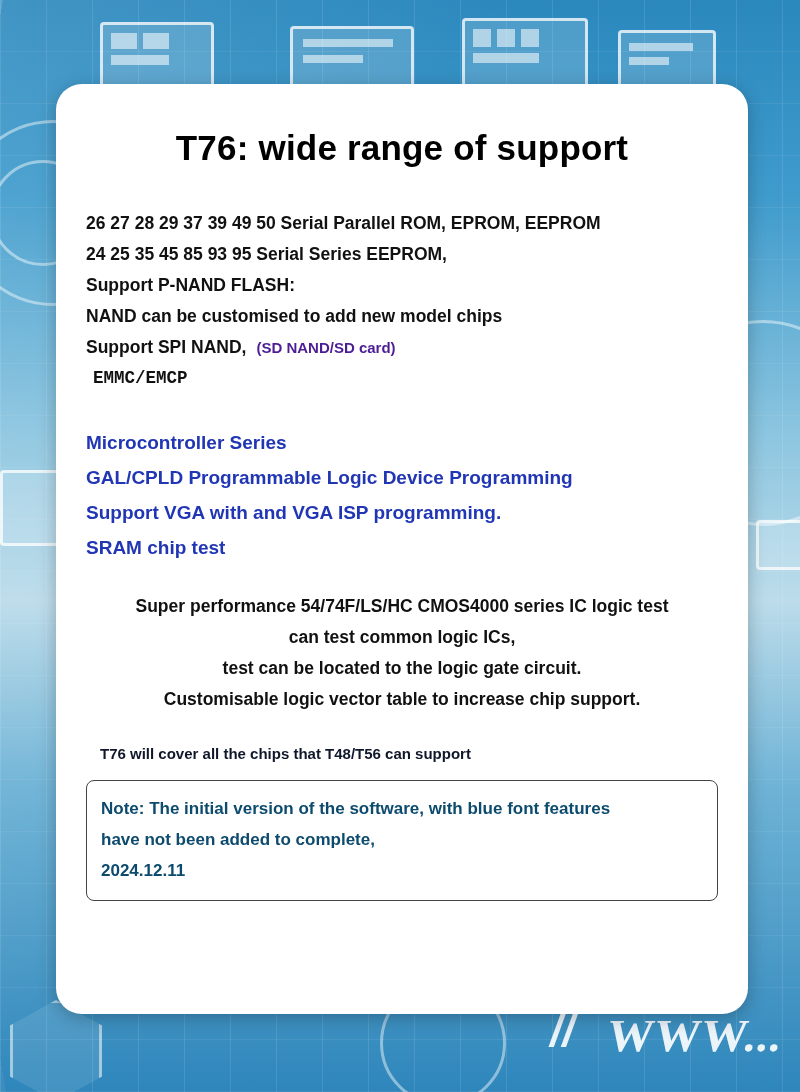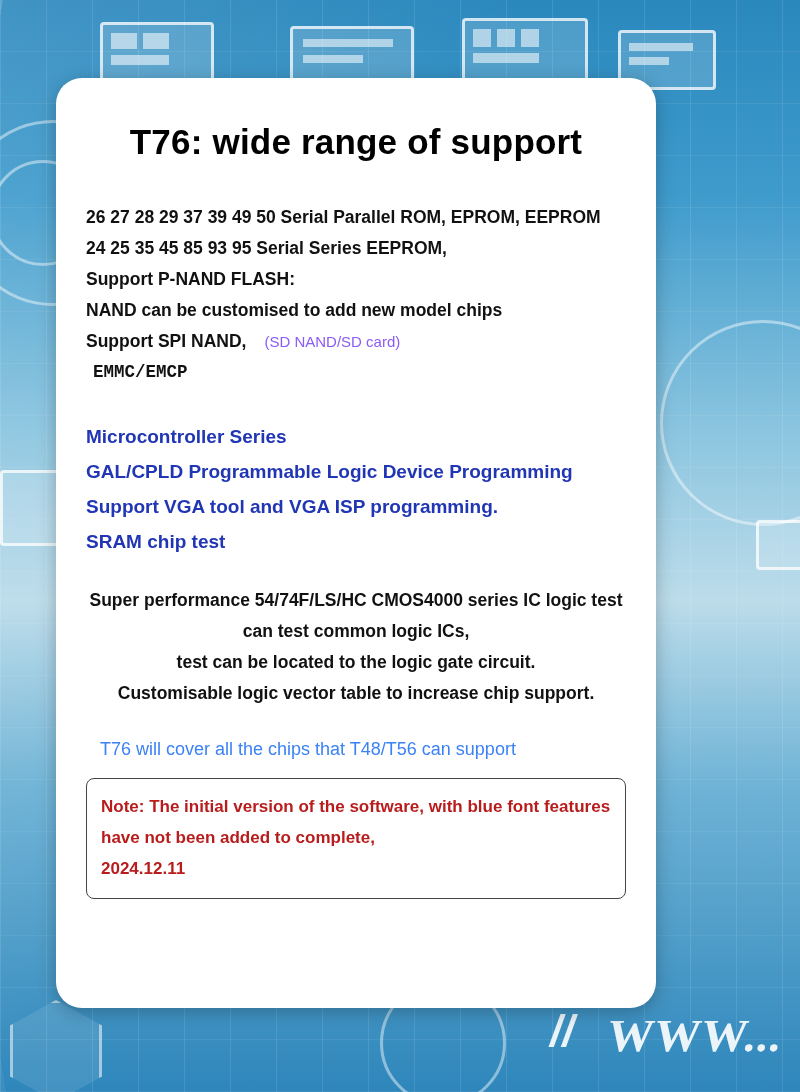--- a/index.html
+++ b/index.html
@@ -81,22 +81,22 @@
     color: rgba(255,255,255,0.9);
     font-size: 44px;
     font-weight: bold;
     transform: skewX(-10deg);
   }
 
   
   .card {
     position: absolute;
     left: 56px;
-    top: 78px;
-    width: 600px;
+    top: 84px;
+    width: 692px;
     height: 930px;
     background: #ffffff;
     border-radius: 26px;
     box-shadow: 0 4px 18px rgba(0,0,0,0.25);
     box-sizing: border-box;
     padding: 26px 30px 20px 30px;
   }
 
   .title {
     text-align: center;
@@ -115,59 +115,59 @@
     font-weight: bold;
     color: #111;
     line-height: 31px;
     white-space: nowrap;
   }
   .line.indent {
     padding-left: 7px;
     font-family: Liberation Mono, monospace;
   }
   .small-blue {
-    color: #8b5cf6;
+    color: #4c1d95;
     font-size: 15px;
-    font-weight: normal;
-    margin-left: 18px;
+    font-weight: bold;
+    margin-left: 10px;
   }
 
   .blue-block {
     margin-top: 31px;
   }
   .blue-line {
     font-size: 19px;
     font-weight: bold;
     color: #2136b5;
     line-height: 35px;
     white-space: nowrap;
   }
 
   .logic-block {
     margin-top: 26px;
     text-align: center;
   }
   .cover {
     margin-top: 30px;
-    font-size: 18px;
-    font-weight: normal;
-    color: #3b82f6;
+    font-size: 15px;
+    font-weight: bold;
+    color: #0f172a;
     padding-left: 14px;
   }
 
   .note {
     margin-top: 18px;
     border: 1.5px solid #444;
     border-radius: 8px;
     padding: 12px 14px 14px 14px;
   }
   .note-line {
     font-size: 17px;
     font-weight: bold;
-    color: #b91c1c;
+    color: #0c4a6e;
     line-height: 31px;
     white-space: nowrap;
   }
 </style>
 </head>
 <body>
 
 <div class="bg"></div>
 <div class="bg-grid"></div>
 <div class="bg-streaks"></div>
@@ -224,21 +224,21 @@
       <span>Support SPI NAND,</span><span class="small-blue">(SD NAND/SD card)</span>
     </div>
     <div class="line indent">
       <span>EMMC/EMCP</span>
     </div>
   </div>
 
   <div class="blue-block">
     <div class="blue-line">Microcontroller Series</div>
     <div class="blue-line">GAL/CPLD Programmable Logic Device Programming</div>
-    <div class="blue-line">Support VGA tool and VGA ISP programming.</div>
+    <div class="blue-line">Support VGA with and VGA ISP programming.</div>
     <div class="blue-line">SRAM chip test</div>
   </div>
 
   <div class="logic-block">
     <div class="line">Super performance 54/74F/LS/HC CMOS4000 series IC logic test</div>
     <div class="line">can test common logic ICs,</div>
     <div class="line">test can be located to the logic gate circuit.</div>
     <div class="line">Customisable logic vector table to increase chip support.</div>
   </div>
 

